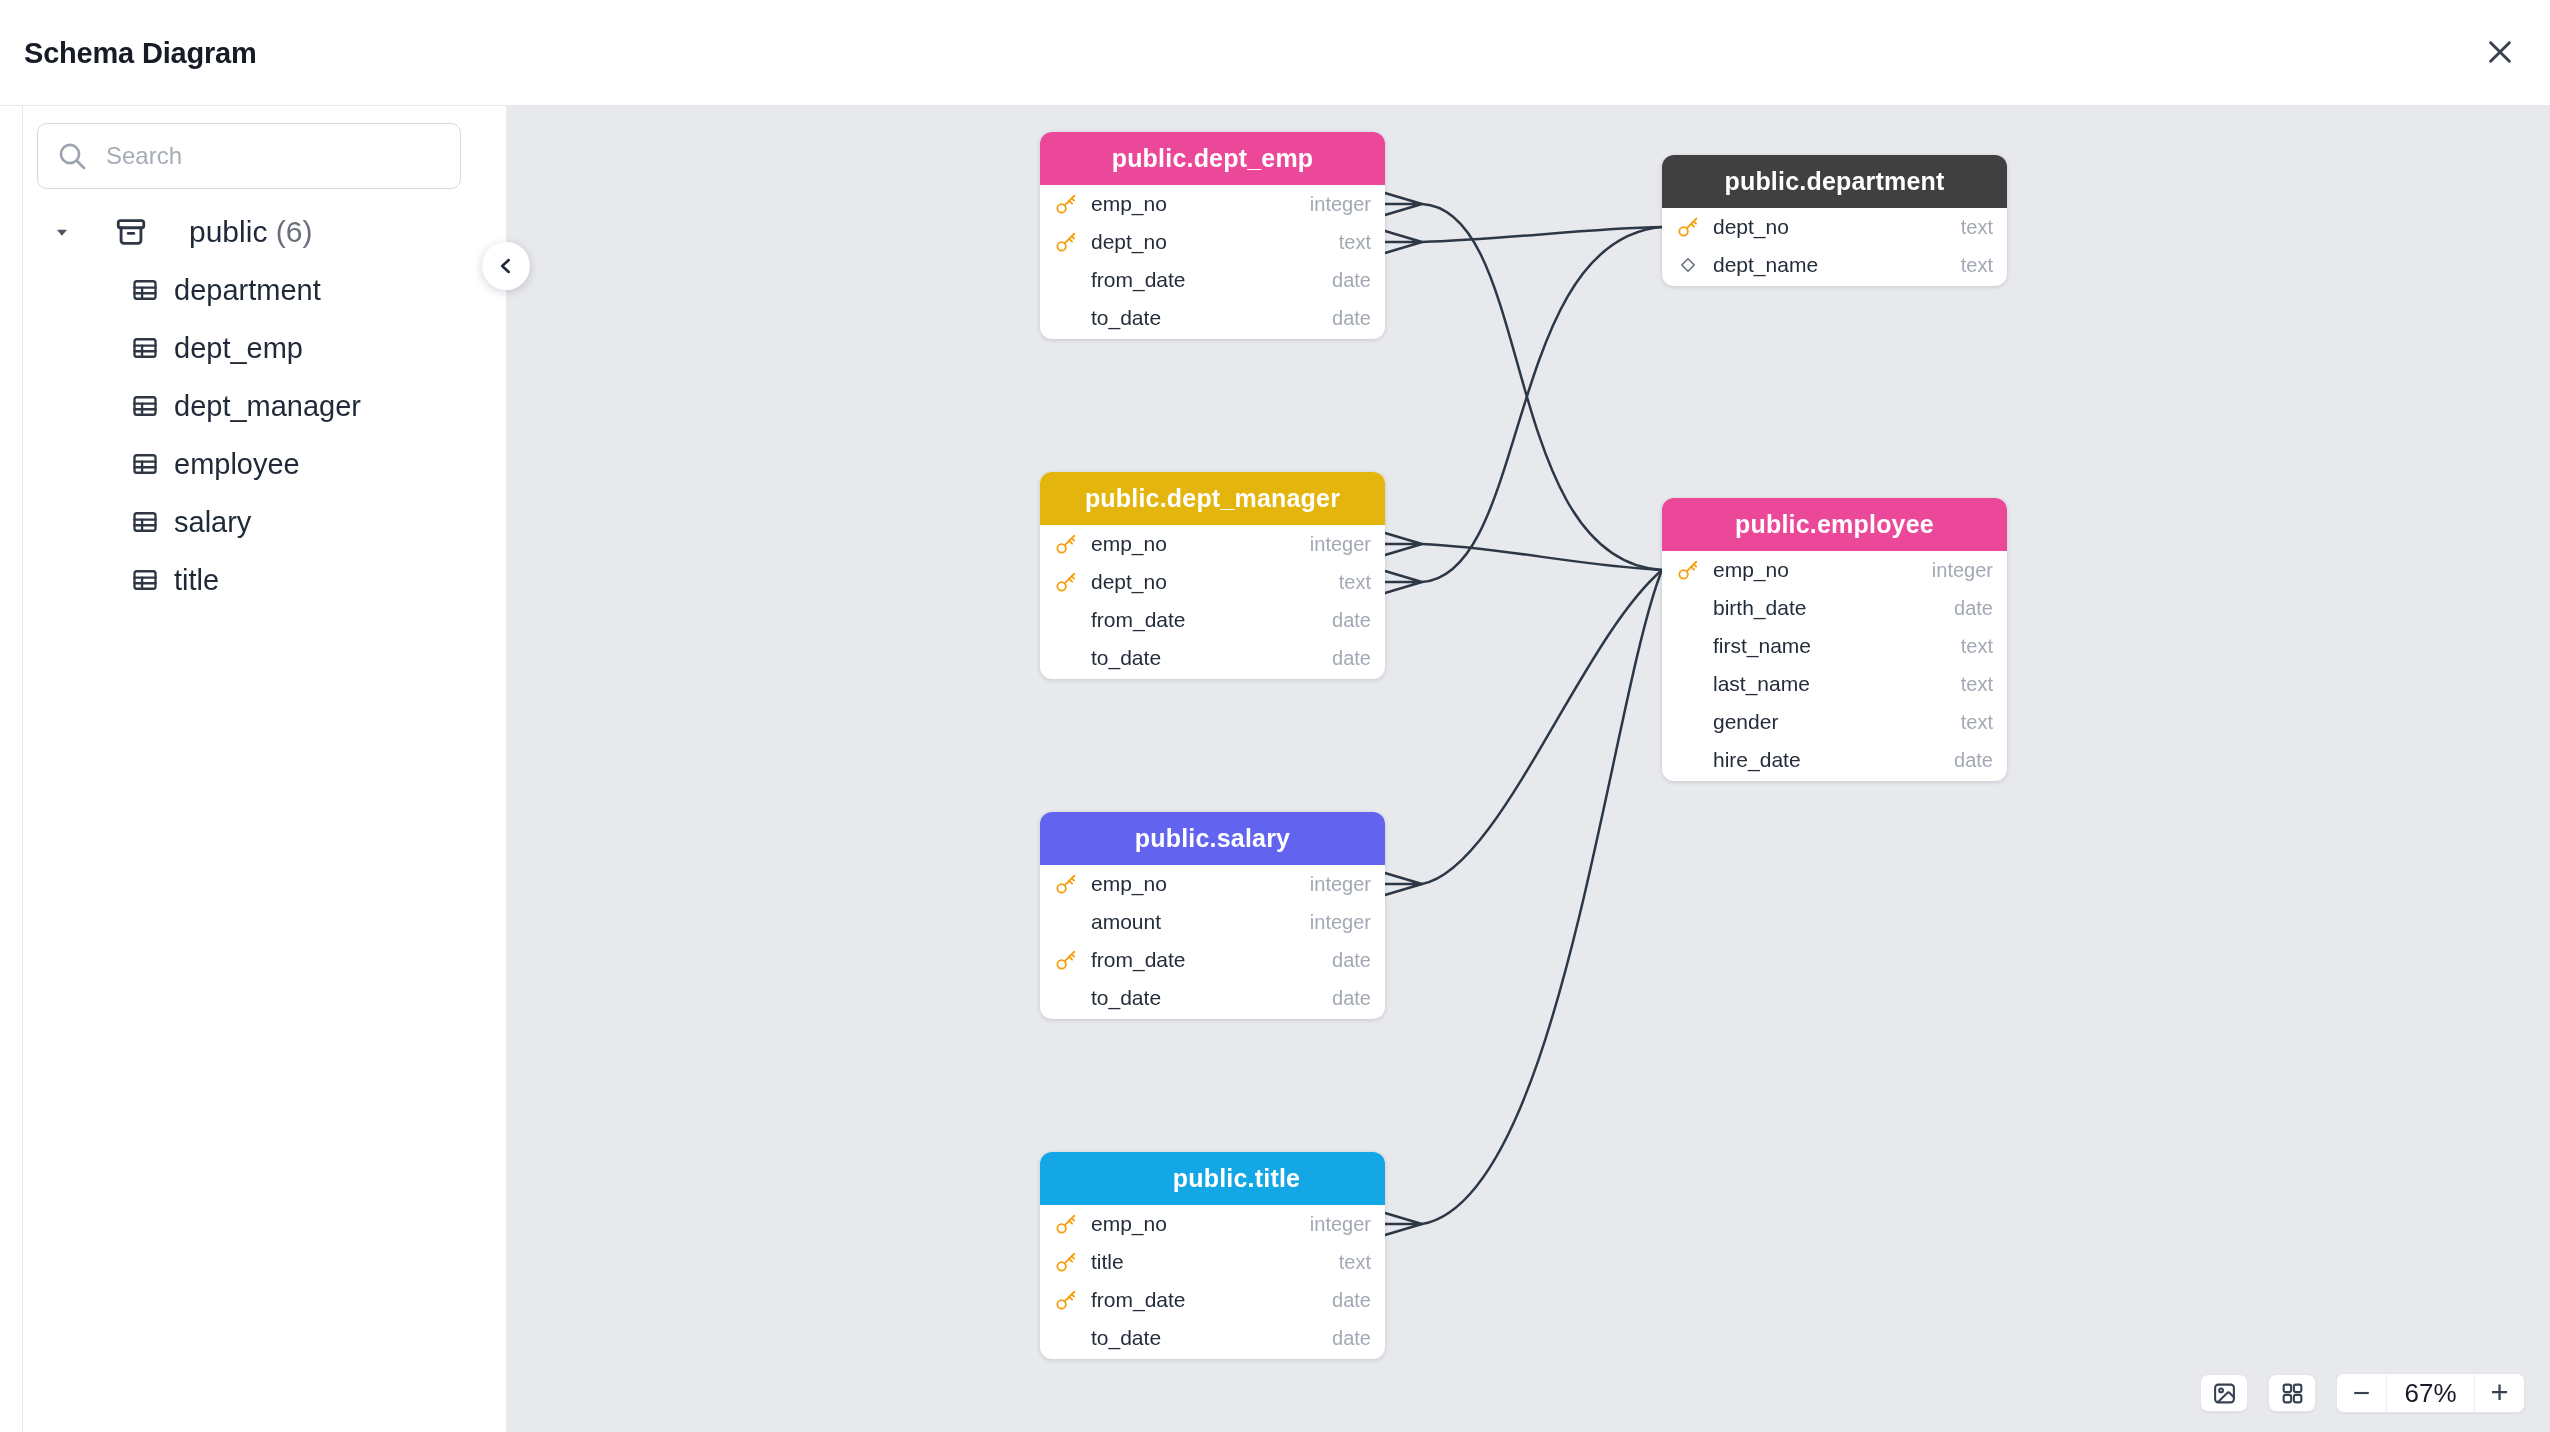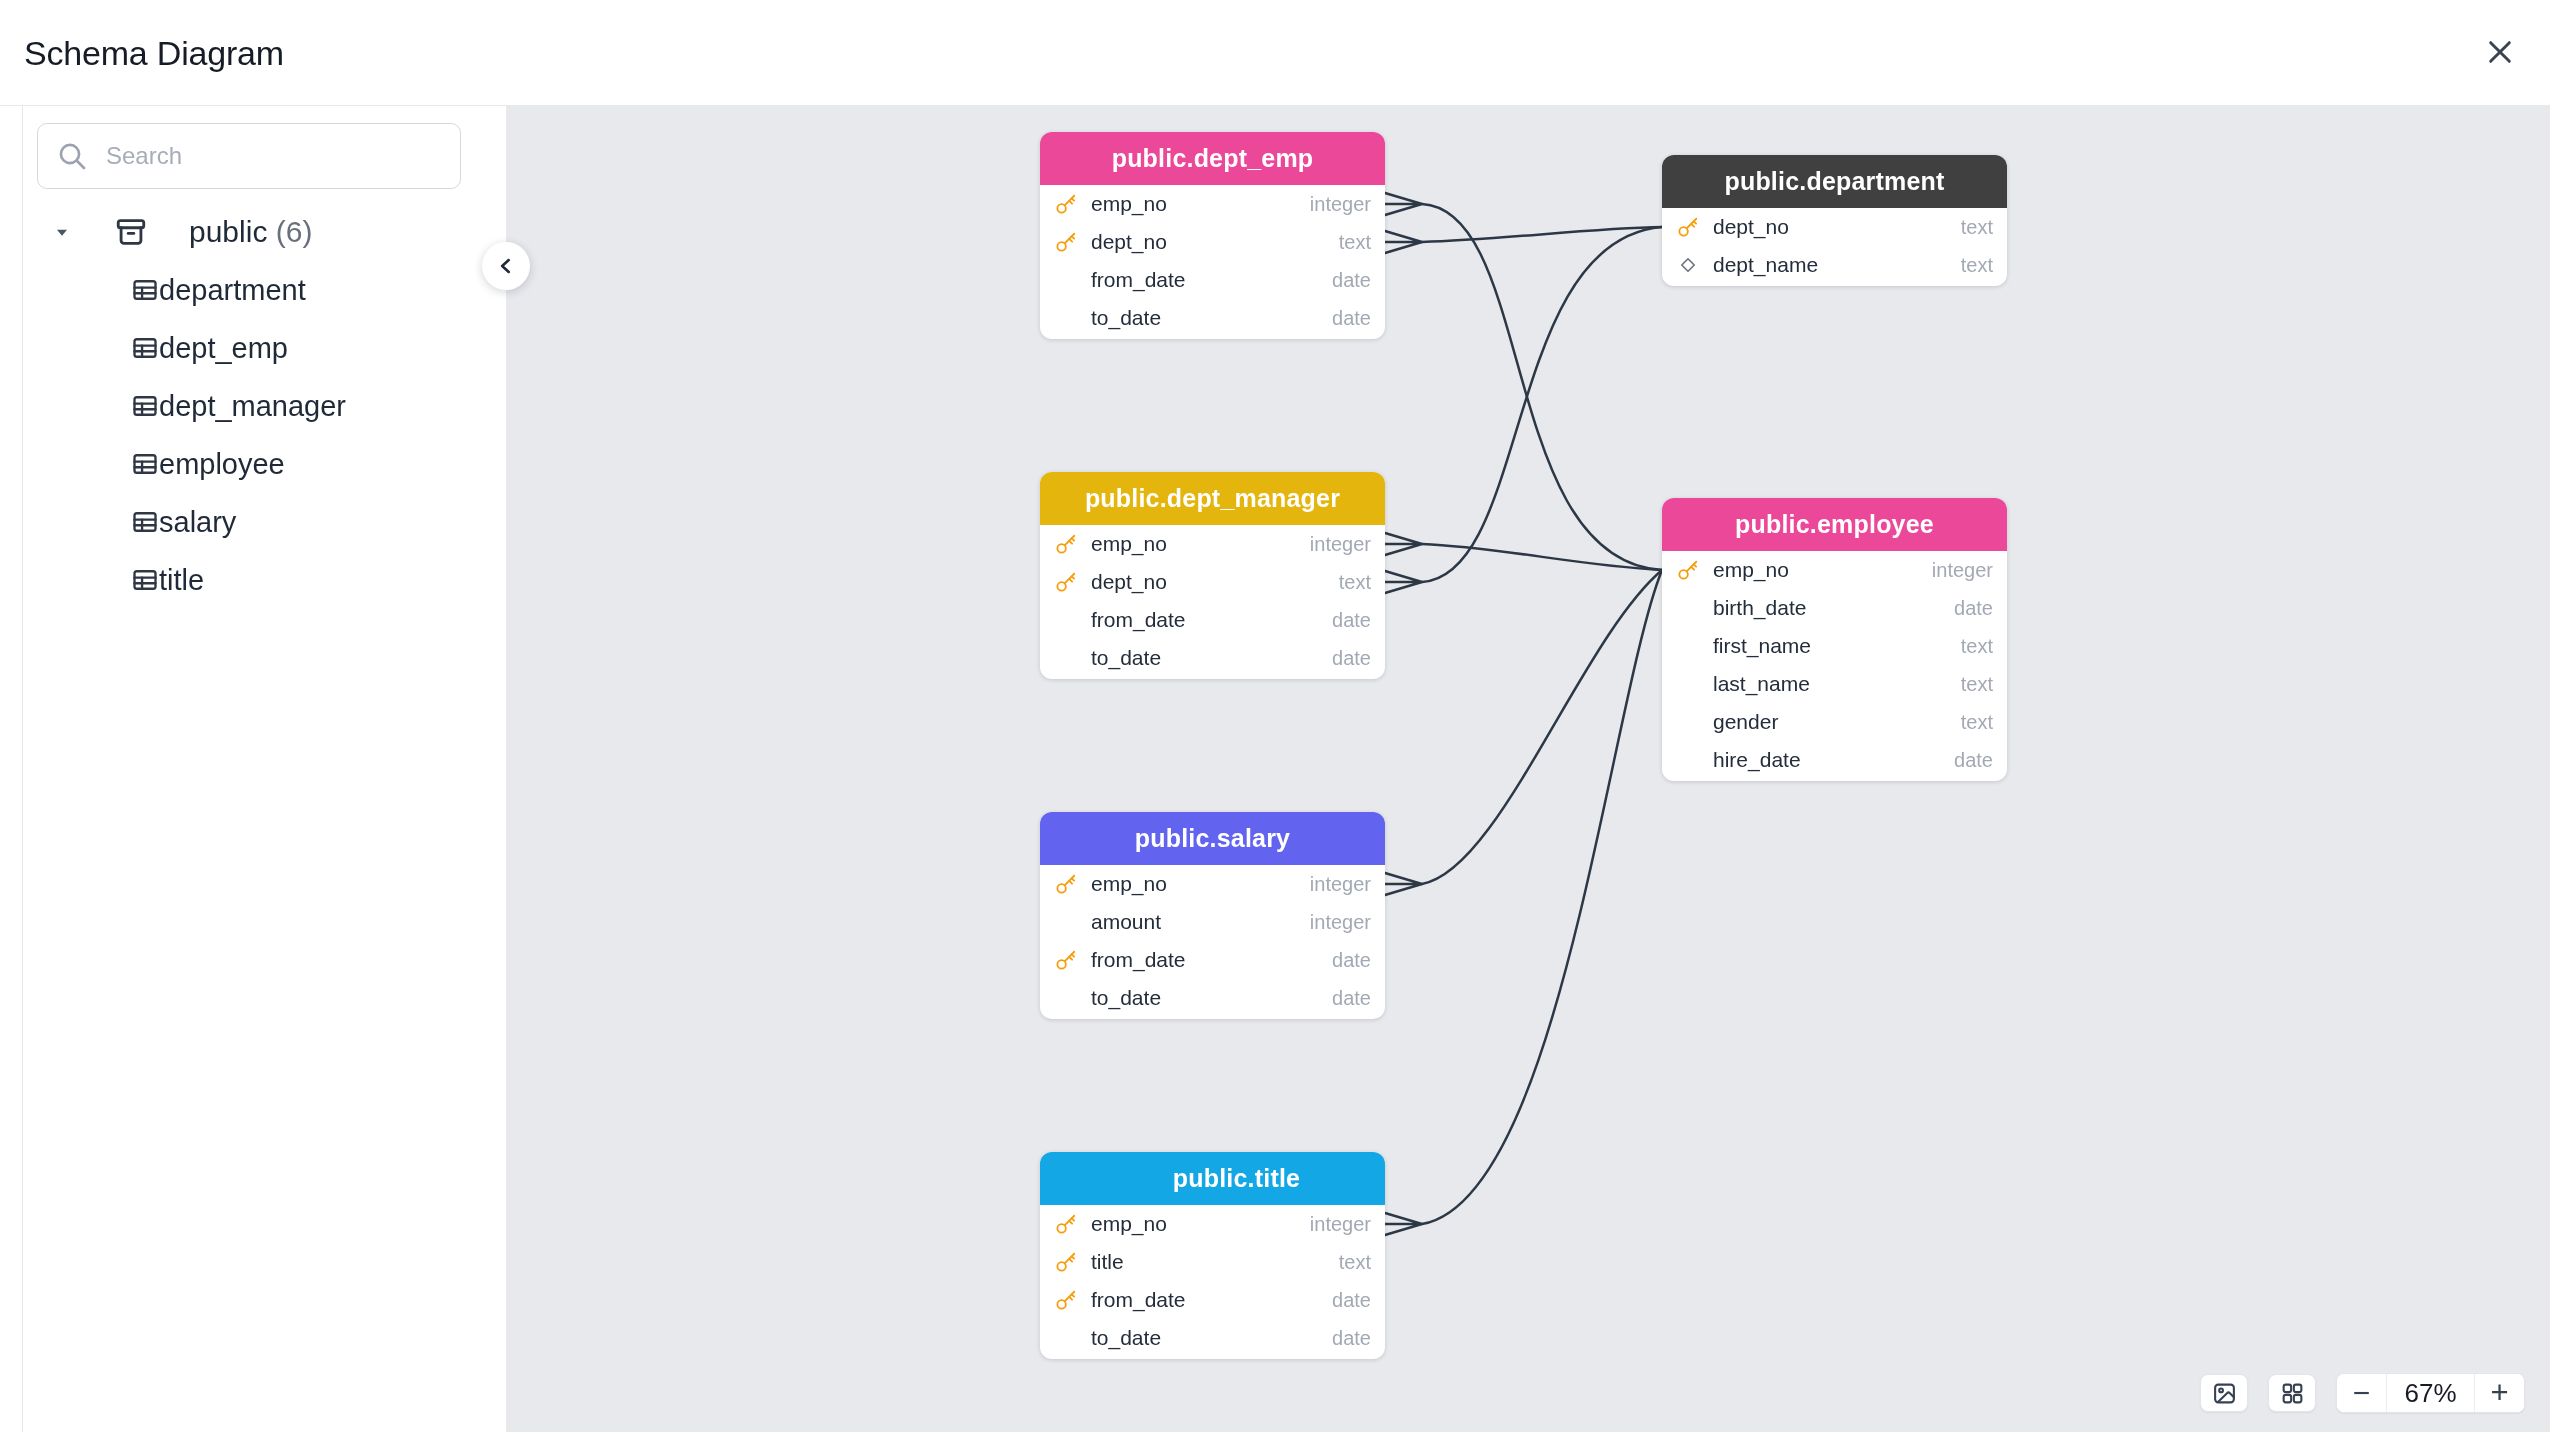--- a/index.html
+++ b/index.html
@@ -1,21 +1,21 @@
 <!DOCTYPE html>
 <html style="--edge-color: #2D3846;"><head>
 <meta charset="utf-8">
 <style>
   html,body{margin:0;padding:0;}
   body{width:2550px;height:1432px;background:#fff;font-family:"Liberation Sans",sans-serif;}
   .app{position:relative;width:2550px;height:1432px;overflow:hidden;background:#fff;}
 
   
   .header{position:absolute;left:0;top:0;width:2550px;height:105px;background:#fff;border-bottom:1px solid #E7E8EB;z-index:4;}
-  .page-title{position:absolute;left:24px;top:50%;transform:translateY(-50%);margin:0;font-size:34px;font-weight:400;color:#161B26;letter-spacing:-.2px;}
+  .page-title{position:absolute;left:24px;top:50%;transform:translateY(-50%);margin:0;font-size:29px;font-weight:700;color:#161B26;letter-spacing:-.2px;}
   .close-btn{position:absolute;right:26px;top:28px;width:48px;height:48px;background:transparent;border:none;cursor:pointer;display:flex;align-items:center;justify-content:center;padding:0;}
   .close-btn svg{width:32px;height:32px;color:#3B4250;}
 
   
   .canvas{position:absolute;left:505px;top:105px;width:2045px;height:1327px;background:#E8E9ED;z-index:0;}
   .edges-layer{position:absolute;left:0;top:0;width:2550px;height:1432px;z-index:1;pointer-events:none;}
   .edge{fill:none;stroke:var(--edge-color,#2D3846);stroke-width:2.5px;stroke-linecap:round;}
 
   
   .sidebar{position:absolute;left:22px;top:105px;width:483px;height:1327px;background:#fff;border-left:1px solid #E7E8EB;z-index:2;}
@@ -24,21 +24,21 @@
   .search-input{flex:1;border:none;outline:none;background:transparent;font-family:"Liberation Sans",sans-serif;font-size:24px;color:#1F2937;margin-left:16px;margin-right:12px;min-width:0;}
   .search-input::placeholder{color:#A7ADB7;}
   .tree{position:absolute;left:0;top:98px;width:483px;}
   .schema-row{display:flex;align-items:center;height:58px;padding-left:28px;cursor:pointer;gap:27px;}
   .caret{width:22px;height:22px;color:#4B5563;flex:none;}
   .schema-row .obj-icon{width:34px;height:34px;margin-left:14px;color:#2F3744;flex:none;}
   .schema-label{margin-left:14px;font-size:30px;color:#1F2937;white-space:pre;}
   .schema-label .count{color:#69707C;}
   .item-row{display:flex;align-items:center;height:58px;padding-left:108px;cursor:pointer;}
   .item-row .obj-icon{width:28px;height:28px;color:#2F3744;flex:none;}
-  .item-row .item-label{font-size:29px;color:#1F2937;}
+  .item-row .item-label{margin-left:15px;font-size:29px;color:#1F2937;}
 
   .collapse-btn{position:absolute;left:482px;top:242px;width:48px;height:48px;border-radius:50%;background:#fff;border:none;box-shadow:0 2px 10px rgba(16,24,40,.18);z-index:3;display:flex;align-items:center;justify-content:center;cursor:pointer;padding:0;}
   .collapse-btn svg{width:26px;height:26px;color:#1F2937;}
 
   
   .card{position:absolute;width:345px;background:#fff;border-radius:12px;box-shadow:0 1px 4px rgba(16,24,40,.16);z-index:2;}
   .card-header{height:53px;border-radius:12px 12px 0 0;display:flex;align-items:center;justify-content:center;color:#fff;font-size:25px;font-weight:700;letter-spacing:.2px;cursor:grab;}
   .card-rows{padding:0 0 2px 0;}
   .row{height:38px;display:flex;align-items:center;padding:0 14px;}
   .row .ic{width:24px;height:24px;flex:none;display:flex;align-items:center;justify-content:center;}

